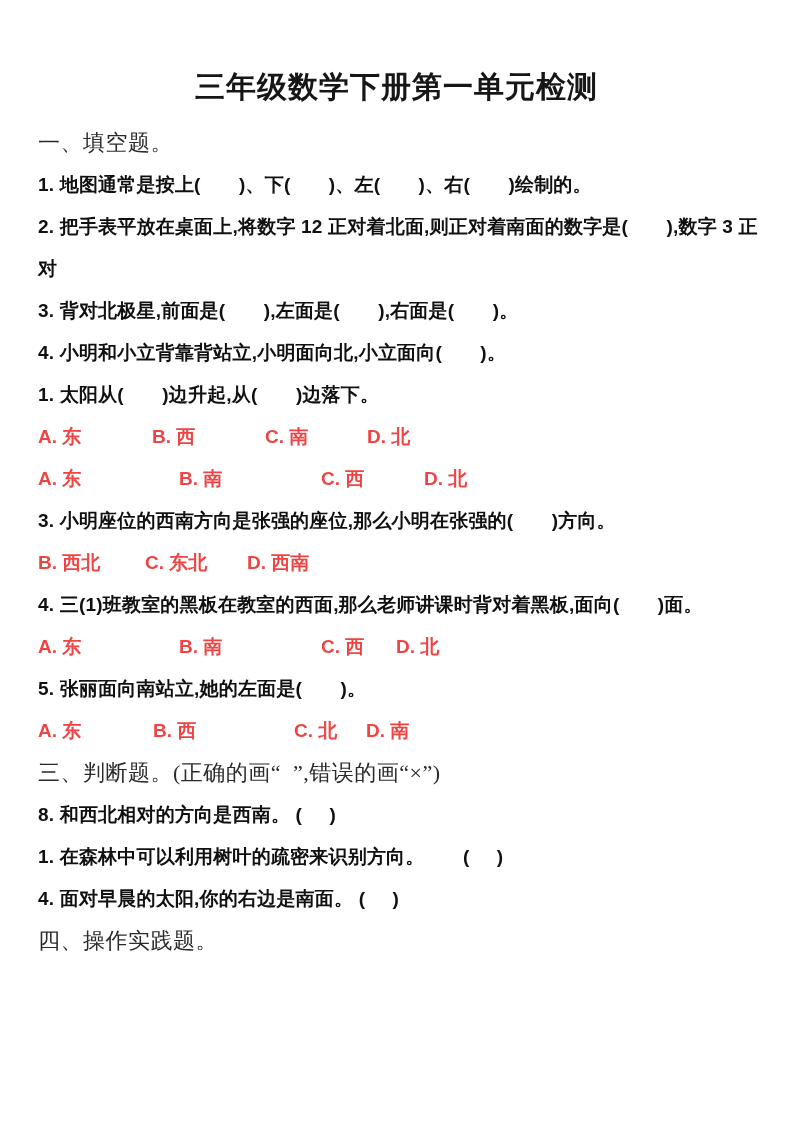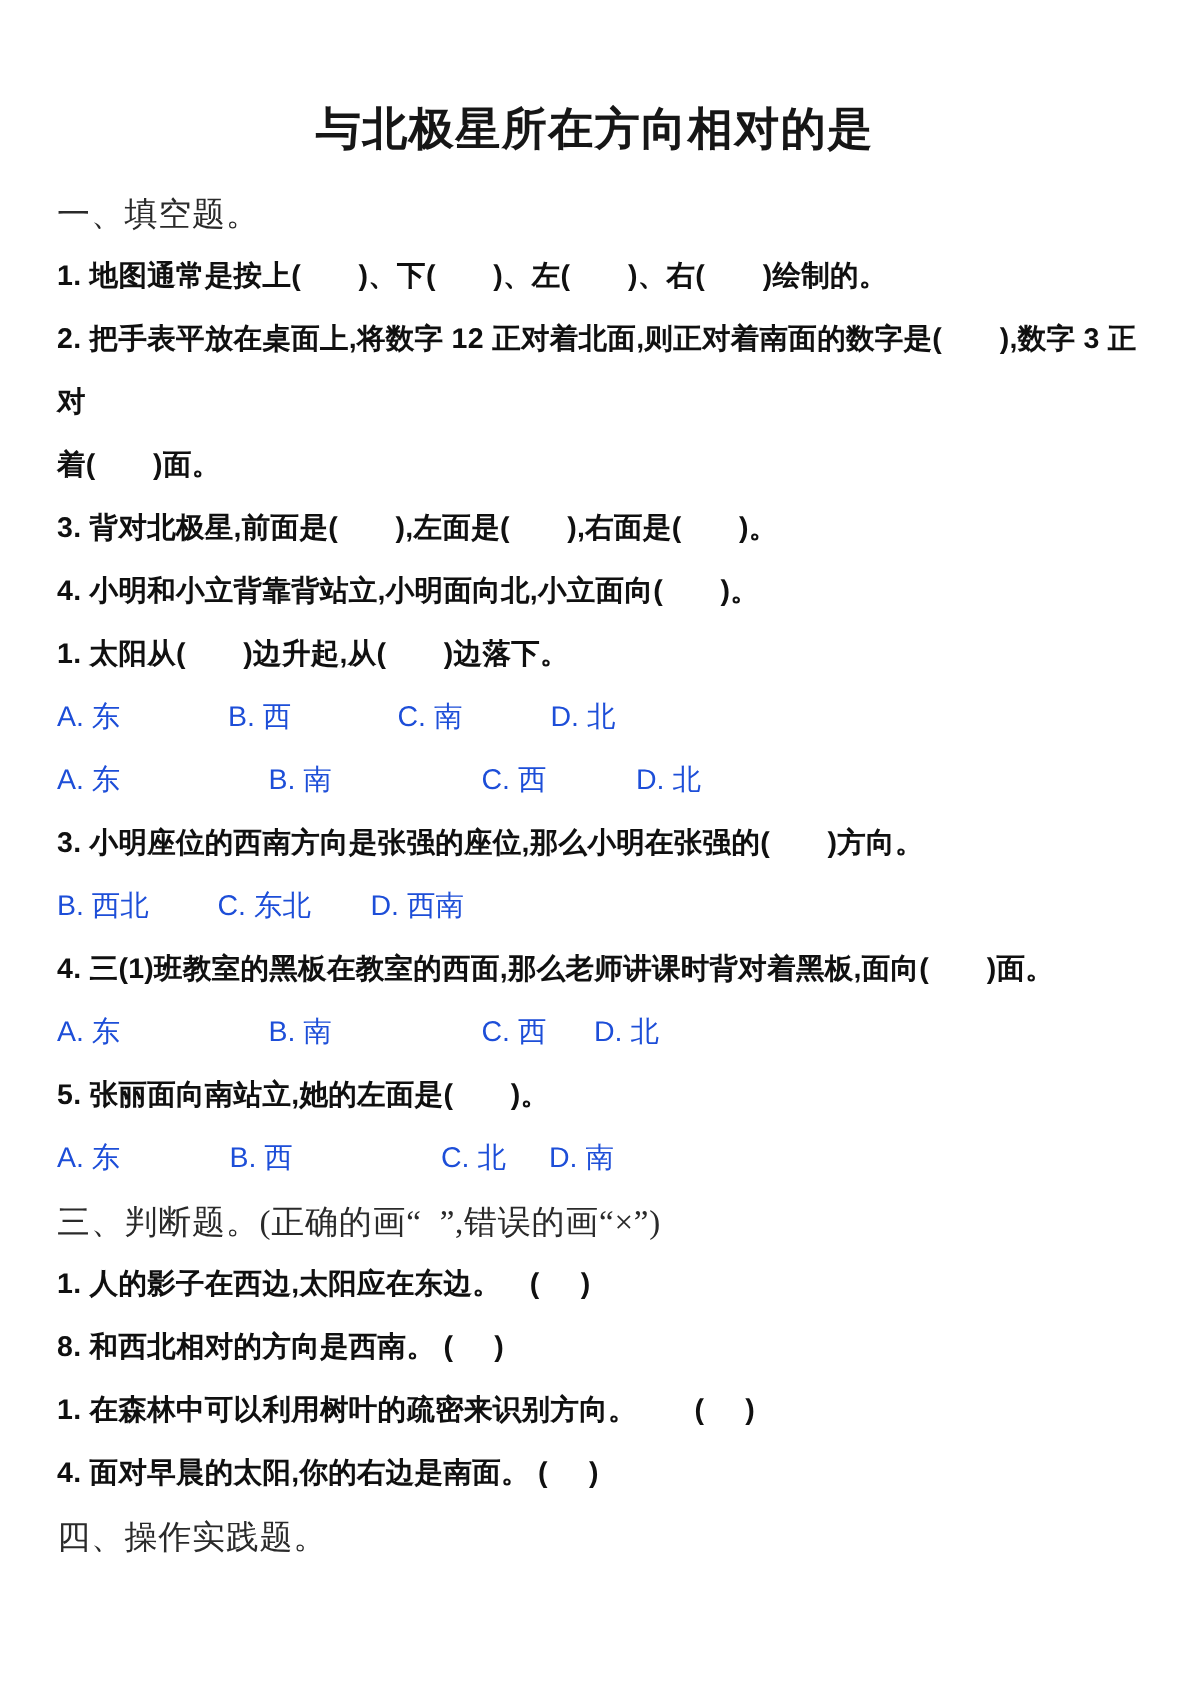--- a/index.html
+++ b/index.html
@@ -44,38 +44,37 @@
   .q {
     font-weight: 600;
     color: #101010;
     letter-spacing: 0.2px;
   }
   .opts {
     display: flex;
     align-items: center;
   }
   .opt {
-    font-weight: 400;
-    color: #1d4ed8;
+    font-weight: 700;
+    color: #ef4444;
     flex: 0 0 auto;
   }
 </style>
 </head>
 <body>
 
 <div class="doc">
 
-  <div class="title">与北极星所在方向相对的是</div>
+  <div class="title">三年级数学下册第一单元检测</div>
 
   <div class="body-lines">
 
     <div class="line sec-heading">一、填空题。</div>
     <div class="line q">1. 地图通常是按上(       )、下(       )、左(       )、右(       )绘制的。</div>
     <div class="line q">2. 把手表平放在桌面上,将数字 12 正对着北面,则正对着南面的数字是(       ),数字 3 正对</div>
-    <div class="line q">着(       )面。</div>
     <div class="line q">3. 背对北极星,前面是(       ),左面是(       ),右面是(       )。</div>
     <div class="line q">4. 小明和小立背靠背站立,小明面向北,小立面向(       )。</div>
 
 
     <div class="line q">1. 太阳从(       )边升起,从(       )边落下。</div>
     <div class="line opts">
       <span class="opt" style="width:114px">A. 东</span>
       <span class="opt" style="width:113px">B. 西</span>
       <span class="opt" style="width:102px">C. 南</span>
       <span class="opt">D. 北</span>
@@ -105,21 +104,20 @@
 
     <div class="line q">5. 张丽面向南站立,她的左面是(       )。</div>
     <div class="line opts">
       <span class="opt" style="width:115px">A. 东</span>
       <span class="opt" style="width:141px">B. 西</span>
       <span class="opt" style="width:72px">C. 北</span>
       <span class="opt">D. 南</span>
     </div>
 
     <div class="line sec-heading">三、判断题。(正确的画“  ”,错误的画“×”)</div>
-    <div class="line q">1. 人的影子在西边,太阳应在东边。　(     )</div>
     <div class="line q">8. 和西北相对的方向是西南。 (     )</div>
     <div class="line q">1. 在森林中可以利用树叶的疏密来识别方向。　　(     )</div>
     <div class="line q">4. 面对早晨的太阳,你的右边是南面。 (     )</div>
 
     <div class="line sec-heading">四、操作实践题。</div>
 
   </div>
 </div>
 
 </body></html>

